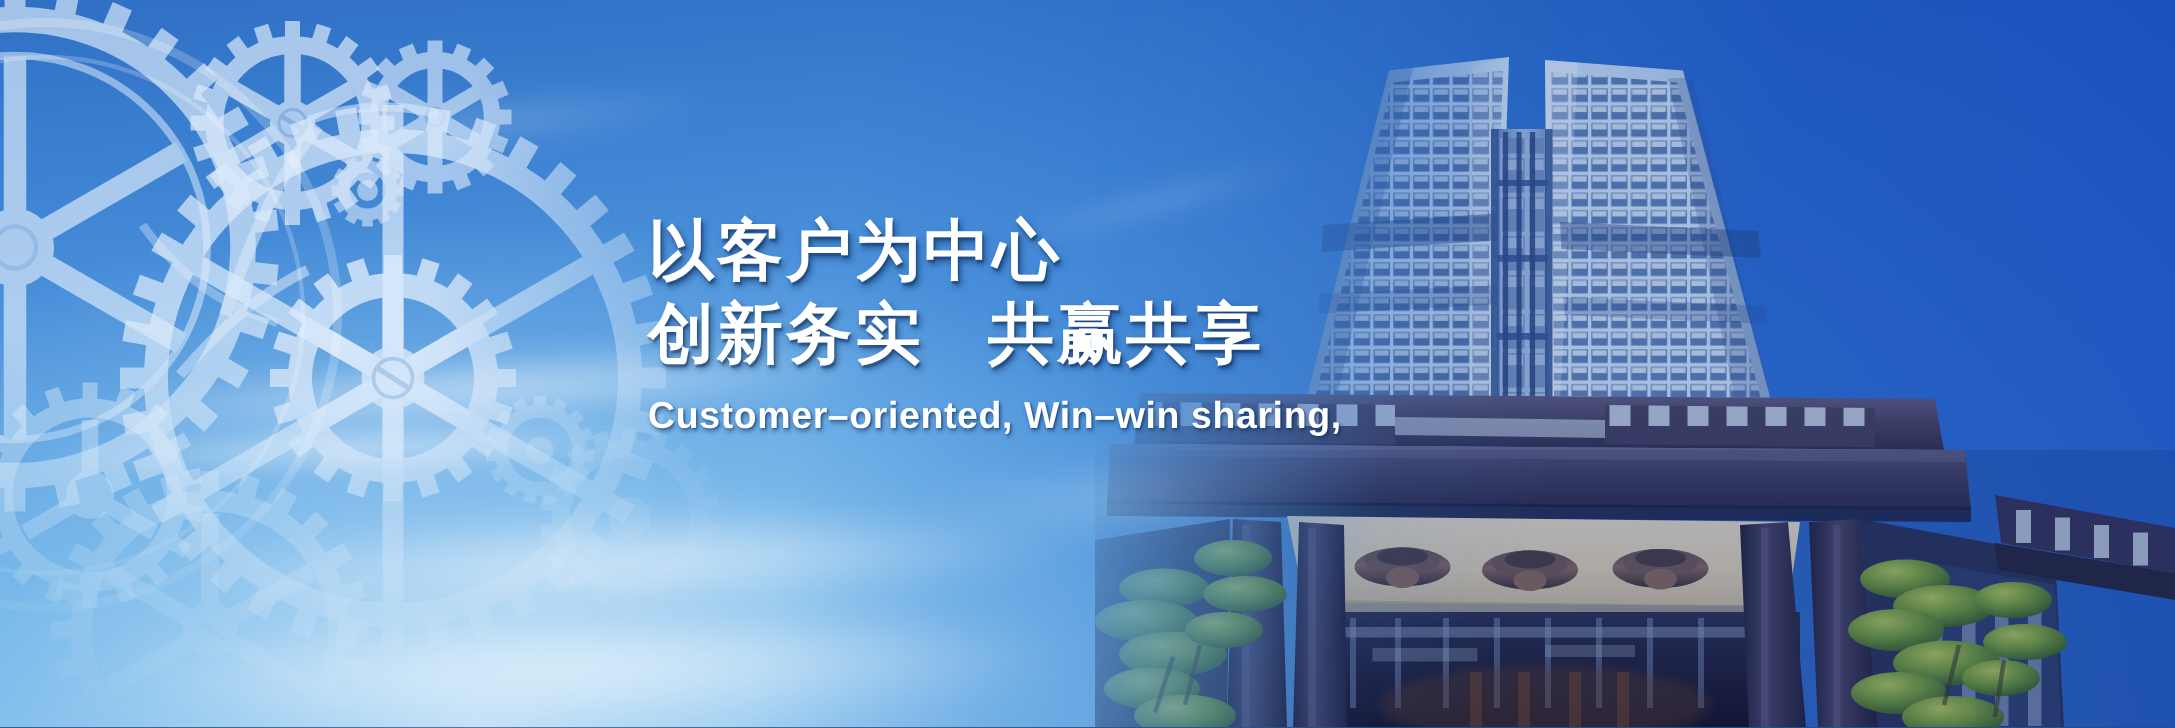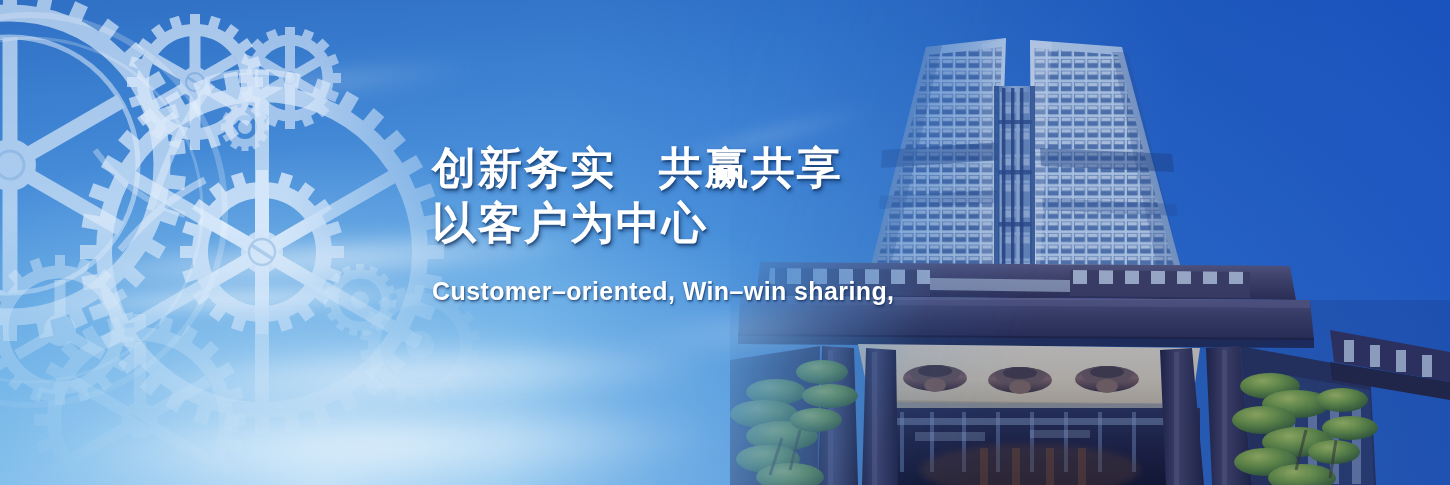--- a/index.html
+++ b/index.html
@@ -113,21 +113,21 @@
     text-shadow:
         2px 3px 4px rgba(10,40,86,0.55),
         1px 2px 1px rgba(10,40,86,0.40);
   }
   .subline {
     color:#ffffff;
     font-size:25px;
     font-weight:bold;
     letter-spacing:0.4px;
     line-height:37px;
-    margin-top:23px;
+    margin-top:9px;
     text-shadow:
         1px 2px 3px rgba(10,40,86,0.50),
         1px 1px 1px rgba(10,40,86,0.38);
   }
 </style>
 </head>
 <body>
 
 <div id="banner">
 
@@ -759,18 +759,18 @@
         <g opacity="0.22" transform="translate(30,210)">
           <circle cx="0" cy="0" r="195" fill="none" stroke="#ffffff" stroke-width="6"></circle>
           <circle cx="0" cy="0" r="172" fill="none" stroke="#ffffff" stroke-width="3"></circle>
         </g>
       </g>
     </svg>
     </div>
   </div>
 
   <div class="text-block">
+    <div class="headline">以客户为中心</div>
     <div class="headline">创新务实   共赢共享</div>
-    <div class="headline">以客户为中心</div>
     <div class="subline">Customer–oriented, Win–win sharing,</div>
   </div>
 
 </div>
 
 </body></html>

